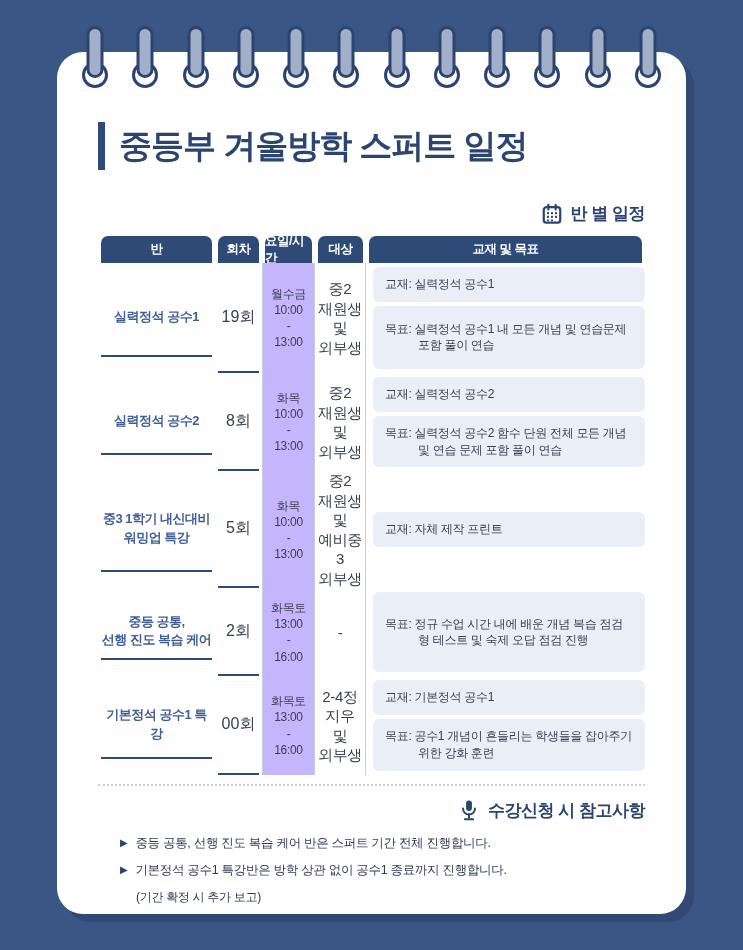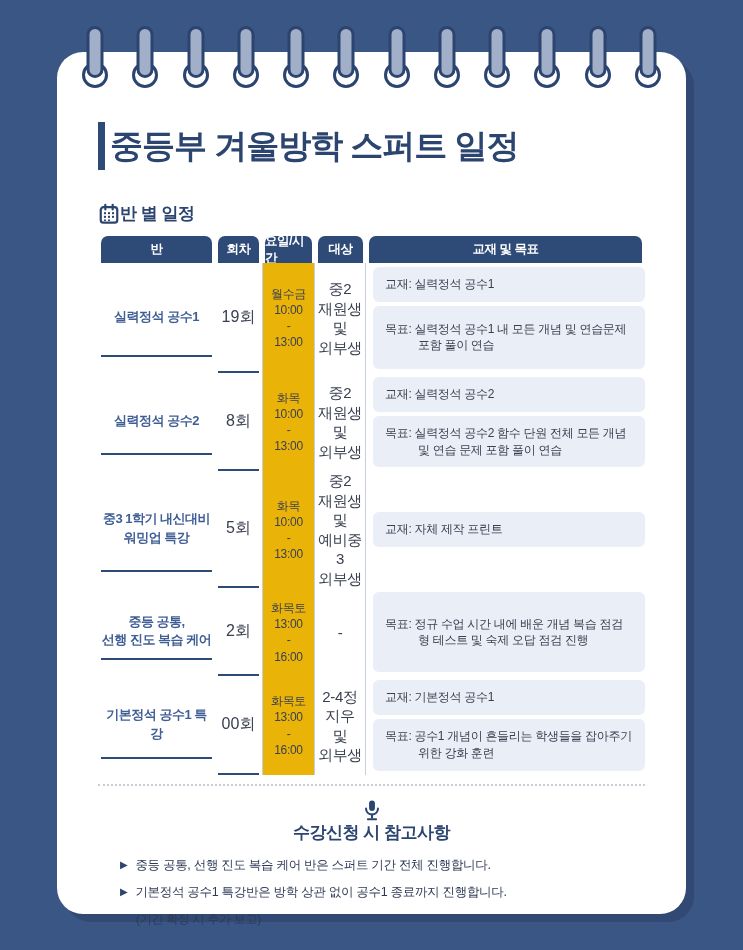--- a/index.html
+++ b/index.html
@@ -25,26 +25,26 @@
     width:26px; height:26px; border-radius:50%;
     background:#ffffff; border:3px solid #2c4470;
   }
   .ring .pin {
     position:absolute; top:0; left:50%; transform:translateX(-50%);
     width:17px; height:52px; border-radius:10px;
     background:#a2afc9; border:3px solid #2c4470;
   }
   
   .content { position:relative; padding:70px 41px 0 41px; }
-  .title-row { display:flex; align-items:center; gap:5px; }
+  .title-row { display:flex; align-items:center; gap:14px; }
   .title-bar { width:7px; height:48px; background:#2d4a78; flex:0 0 auto; }
   .page-title {
     font-size:33px; font-weight:900; color:#2b4570; letter-spacing:-1px; line-height:1.1;
   }
-  .section-head { display:flex; align-items:center; margin-top:32px; }
+  .section-head { display:flex; align-items:center; gap:8px; margin-top:32px;justify-content:flex-end; }
   .section-head .s-icon { width:22px; height:22px; flex:0 0 auto; }
   .section-title { font-size:17px; font-weight:800; color:#2b4570; letter-spacing:-0.5px; }
 
   
   .table { margin-top:11px; }
   .thead, .trow {
     display:grid;
     grid-template-columns:117px 47px 53px 51px 1fr;
   }
   .th {
@@ -56,21 +56,21 @@
   .c { display:flex; align-items:center; justify-content:center; text-align:center; }
   .c1 {
     margin:16px 3px; color:#3f5e95; font-weight:700; font-size:13px; letter-spacing:-0.5px;
     border-bottom:2px solid #2e4a77; white-space:pre-line; line-height:1.45;
   }
   .c2 {
     margin:0 3px; color:#3a4050; font-size:16px;
     border-bottom:2px solid #2e4a77;
   }
   .c3 {
-    background:#eab308; border-left:1px solid #c5cfe0; border-right:1px solid #c5cfe0;
+    background:#c4b5fd; border-left:1px solid #c5cfe0; border-right:1px solid #c5cfe0;
     color:#3a4050; font-size:12px; white-space:pre-line; line-height:1.35; letter-spacing:-0.3px;
   }
   .c4 {
     border-right:1px solid #c5cfe0;
     color:#3a4050; font-size:15px; white-space:pre-line; line-height:1.3; letter-spacing:-0.3px;
   }
   .c5 {
     display:flex; flex-direction:column; gap:4px; padding:4px 0 4px 7px;
     align-items:stretch; justify-content:center;
   }
@@ -262,21 +262,21 @@
           <div class="c c5">
             <div class="mat-box book">교재: 기본정석 공수1</div>
             <div class="mat-box goal">목표: 공수1 개념이 흔들리는 학생들을 잡아주기 위한 강화 훈련</div>
           </div>
         </div>
       </div>
 
       <div class="dotted"></div>
 
       <div class="notes">
-        <div class="section-head" style="margin-top:6px;flex-direction:column;">
+        <div class="section-head" style="margin-top:6px;">
           <svg class="s-icon" viewBox="0 0 24 24">
             <rect x="8.8" y="1.5" width="6.4" height="11.5" rx="3.2" fill="#2b4570"></rect>
             <path d="M5.5 10.5 a6.5 6.5 0 0 0 13 0" fill="none" stroke="#2b4570" stroke-width="2.2" stroke-linecap="round"></path>
             <line x1="12" y1="17" x2="12" y2="20.5" stroke="#2b4570" stroke-width="2.2" stroke-linecap="round"></line>
             <line x1="7.5" y1="22" x2="16.5" y2="22" stroke="#2b4570" stroke-width="2.2" stroke-linecap="round"></line>
           </svg>
           <span class="section-title">수강신청 시 참고사항</span>
         </div>
         <div class="note-list">
           <div class="note-item">

